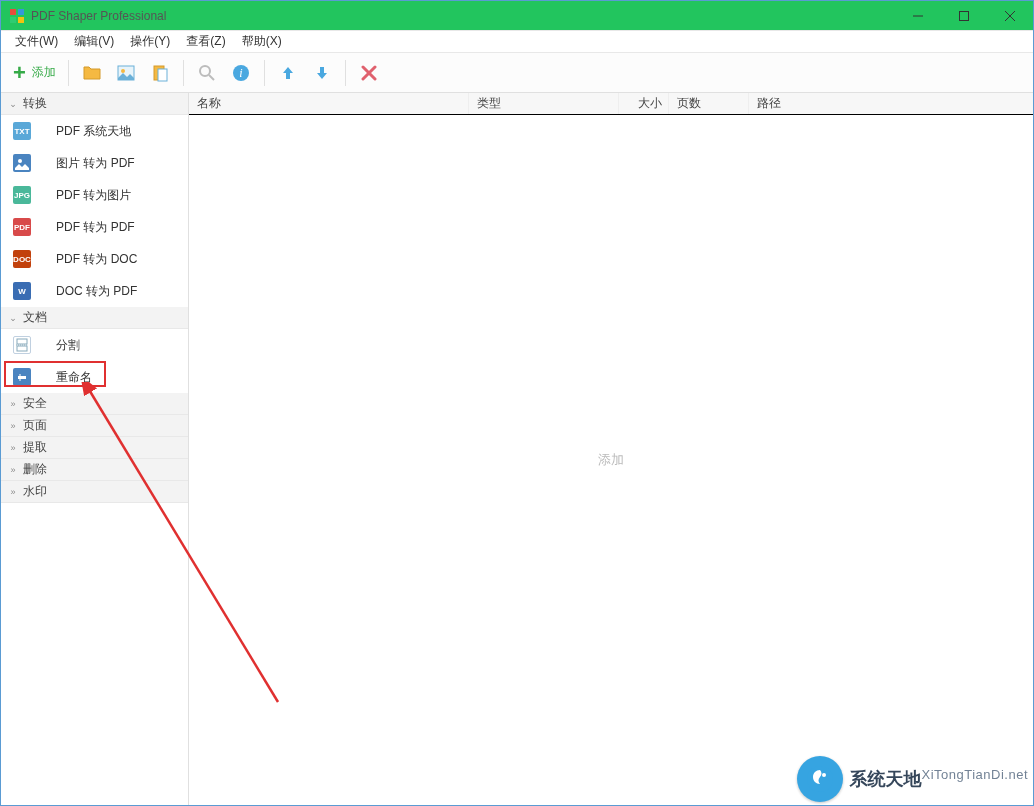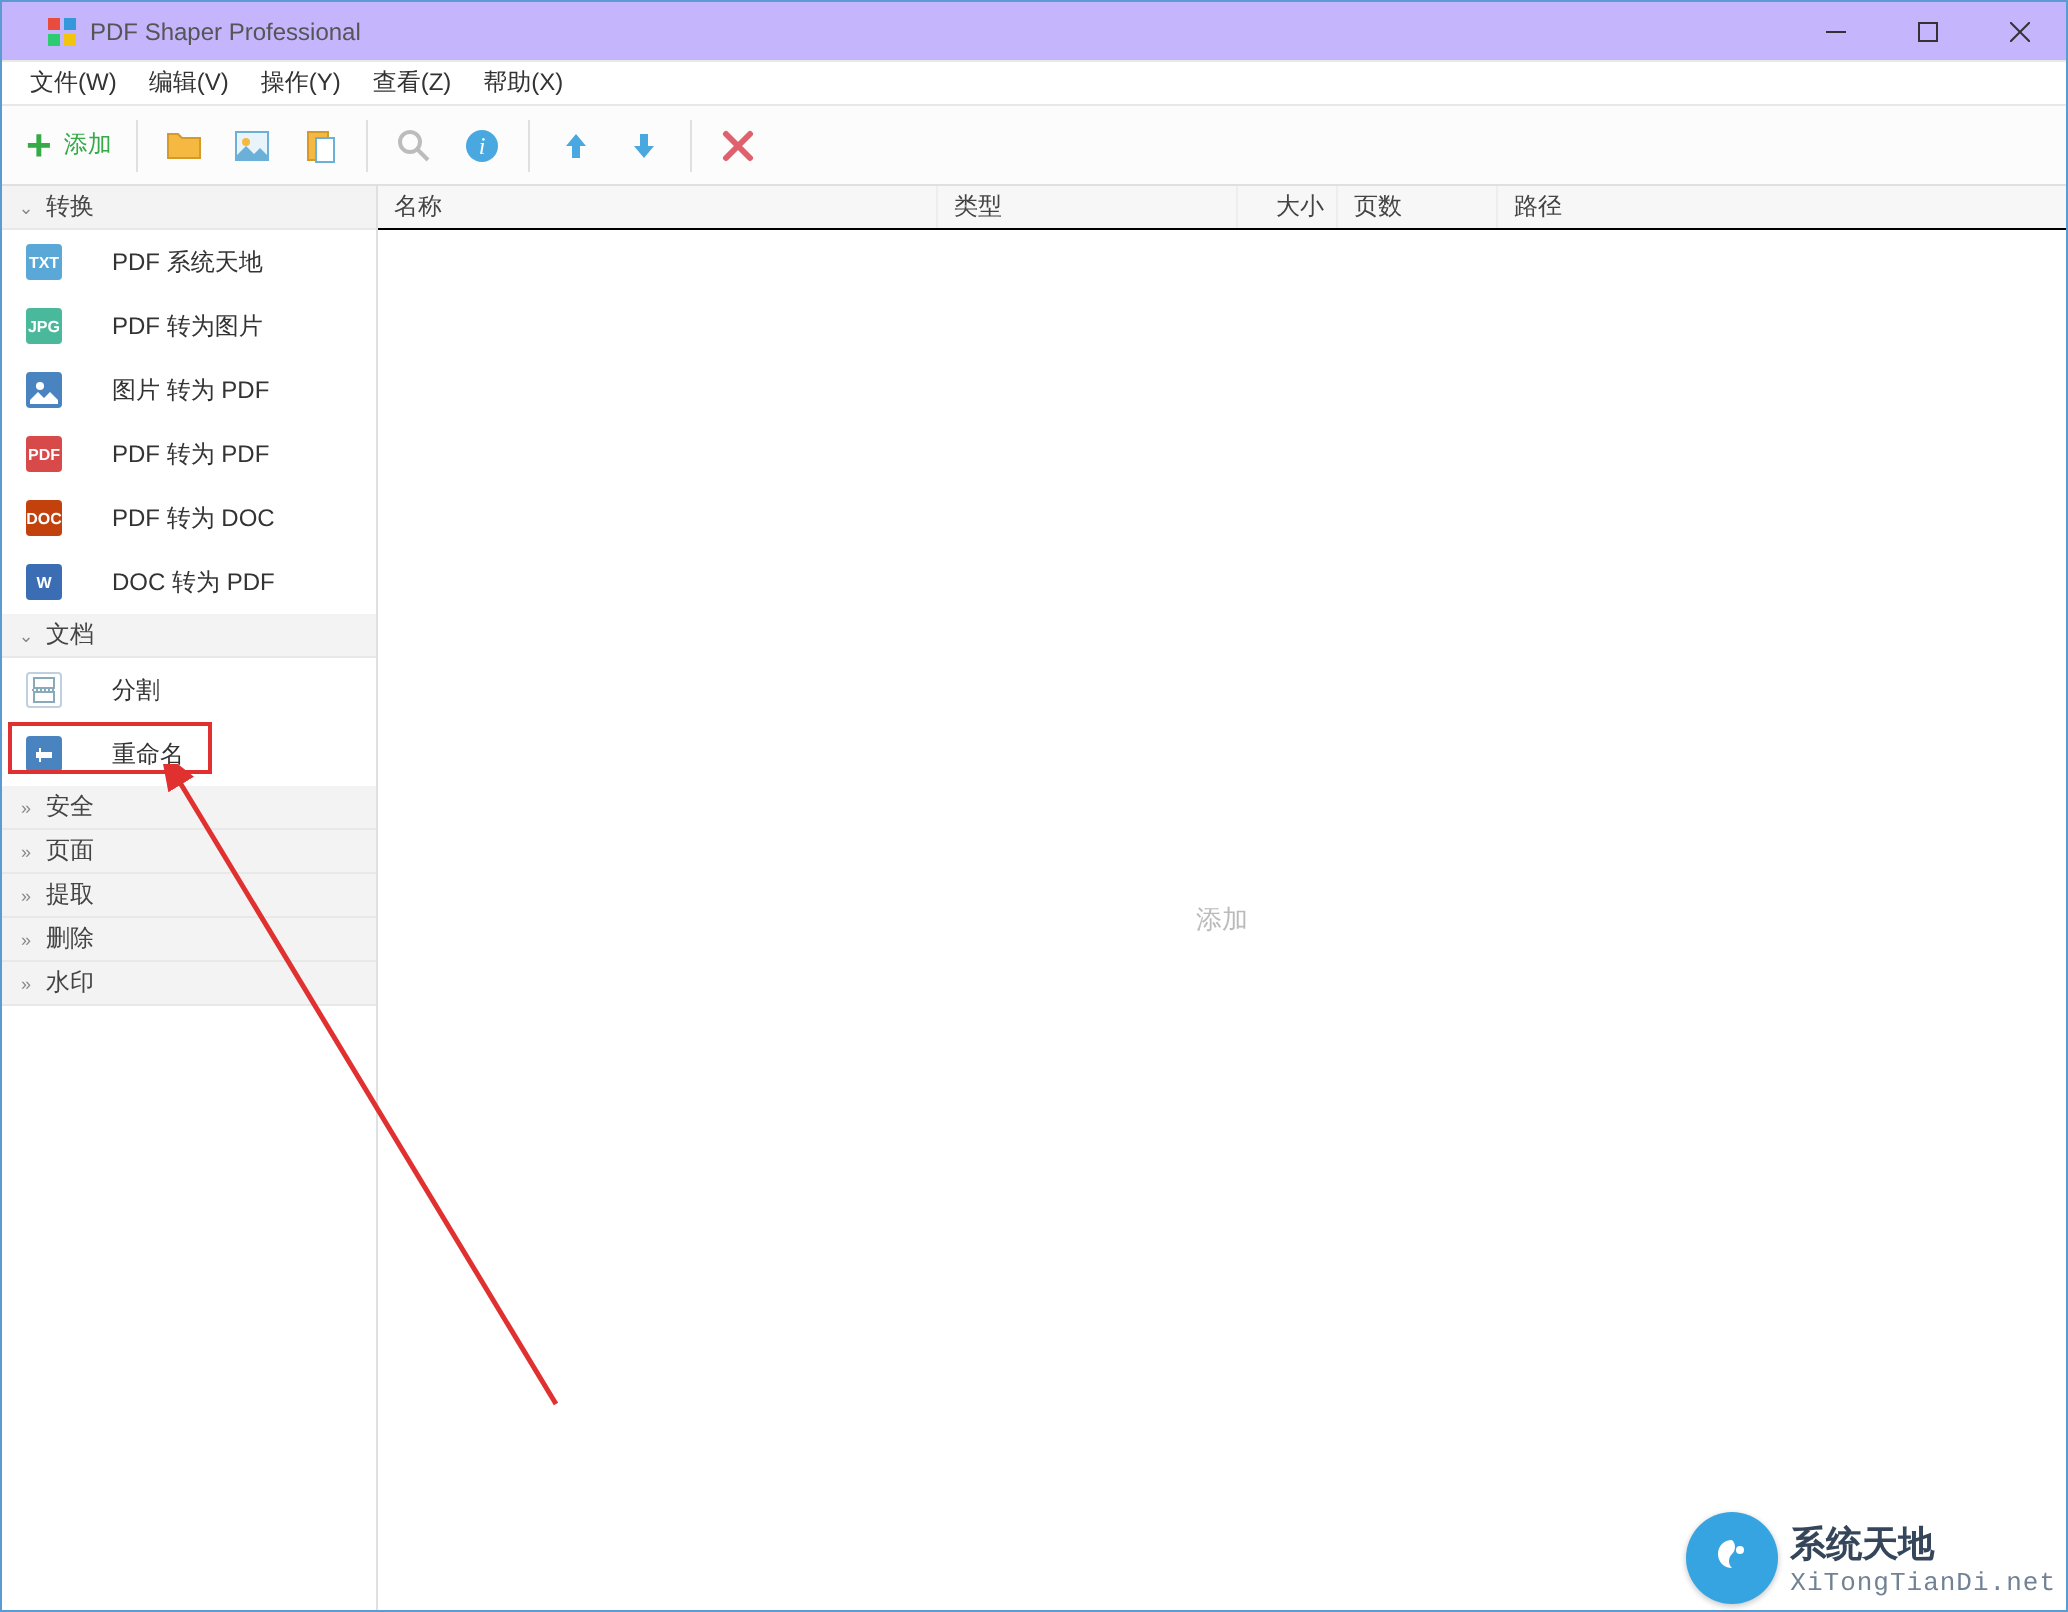--- a/index.html
+++ b/index.html
@@ -1,20 +1,20 @@
 <!DOCTYPE html>
 <html><head>
 <meta charset="utf-8">
 <style>
   * { box-sizing: border-box; margin: 0; padding: 0; }
   body { font-family: "Microsoft YaHei", "Segoe UI", sans-serif; font-size: 12px; color: #333; background: #fff; width: 1034px; height: 806px; overflow: hidden; position: relative; }
   .window { width: 1034px; height: 806px; border: 1px solid #5a9bd3; display: flex; flex-direction: column; background: #fff; }
 
   
-  .titlebar { height: 30px; background: #c4b5fd; display: flex; align-items: center; padding-left: 22px; border-bottom: 1px solid #e8e8e8; }
+  .titlebar { height: 30px; background: #22c55e; display: flex; align-items: center; padding-left: 8px; border-bottom: 1px solid #e8e8e8; }
   .app-icon { width: 16px; height: 16px; margin-right: 6px; }
   .title-text { flex: 1; color: #555; font-size: 12px; }
   .win-controls { display: flex; }
   .win-btn { width: 46px; height: 29px; display: flex; align-items: center; justify-content: center; color: #333; }
 
   
   .menubar { height: 22px; display: flex; align-items: flex-end; padding-left: 6px; gap: 0; border-bottom: 1px solid #e8e8e8; }
   .menu-item { padding: 2px 8px; color: #333; font-size: 12px; }
 
   
@@ -36,21 +36,21 @@
 
   
   .content { flex: 1; display: flex; flex-direction: column; position: relative; }
   .col-headers { height: 22px; background: #f7f7f7; display: flex; align-items: center; border-bottom: 1px solid #000000; }
   .col { padding-left: 8px; color: #444; font-size: 12px; border-right: 1px solid #eee; height: 100%; display: flex; align-items: center; }
   .empty-area { flex: 1; display: flex; align-items: center; justify-content: center; color: #bbb; font-size: 13px; }
 
   
   .watermark { position: absolute; right: 6px; bottom: 4px; display: flex; align-items: center; gap: 6px; opacity: 0.95; }
   .wm-circle { width: 46px; height: 46px; border-radius: 50%; background: #2ca0e0; display: flex; align-items: center; justify-content: center; color: #fff; font-size: 20px; box-shadow: 0 1px 3px rgba(0,0,0,0.25); }
-  .wm-text { display: flex; flex-direction: column; font-family: Liberation Mono, monospace; }
+  .wm-text { display: flex; flex-direction: row; }
   .wm-main { font-size: 18px; font-weight: bold; color: #2b3d52; }
   .wm-sub { font-size: 13px; color: #6b7c90; letter-spacing: 0.5px; }
 
   
   .anno-arrow { position: absolute; pointer-events: none; }
 </style>
 </head>
 <body>
 
 <div class="window">
@@ -156,34 +156,34 @@
 
       <div class="section-head">
         <span class="chev">⌄</span>
         <span>转换</span>
       </div>
       <div class="sub-item">
         <span class="sub-icon" style="background:#5aa8d8">TXT</span>
         <span class="sub-label">PDF 系统天地</span>
       </div>
       <div class="sub-item">
-        <span class="sub-icon" style="background:#4ab89a">JPG</span>
-        <span class="sub-label">PDF 转为图片</span>
-      </div>
-      <div class="sub-item">
         <span class="sub-icon" style="background:#4a84c0">
           <svg width="14" height="14" viewBox="0 0 14 14">
               <rect width="14" height="14" fill="#4a84c0"></rect>
               <circle cx="5" cy="5" r="2" fill="#fff"></circle>
               <path d="M0 12l4-4 3 3 3-3 4 4v2H0z" fill="#fff"></path>
             </svg>
         </span>
         <span class="sub-label">图片 转为 PDF</span>
       </div>
       <div class="sub-item">
+        <span class="sub-icon" style="background:#4ab89a">JPG</span>
+        <span class="sub-label">PDF 转为图片</span>
+      </div>
+      <div class="sub-item">
         <span class="sub-icon" style="background:#d84a4a">PDF</span>
         <span class="sub-label">PDF 转为 PDF</span>
       </div>
       <div class="sub-item">
         <span class="sub-icon" style="background:#c2410c">DOC</span>
         <span class="sub-label">PDF 转为 DOC</span>
       </div>
       <div class="sub-item">
         <span class="sub-icon" style="background:#3a6db3">W</span>
         <span class="sub-label">DOC 转为 PDF</span>

